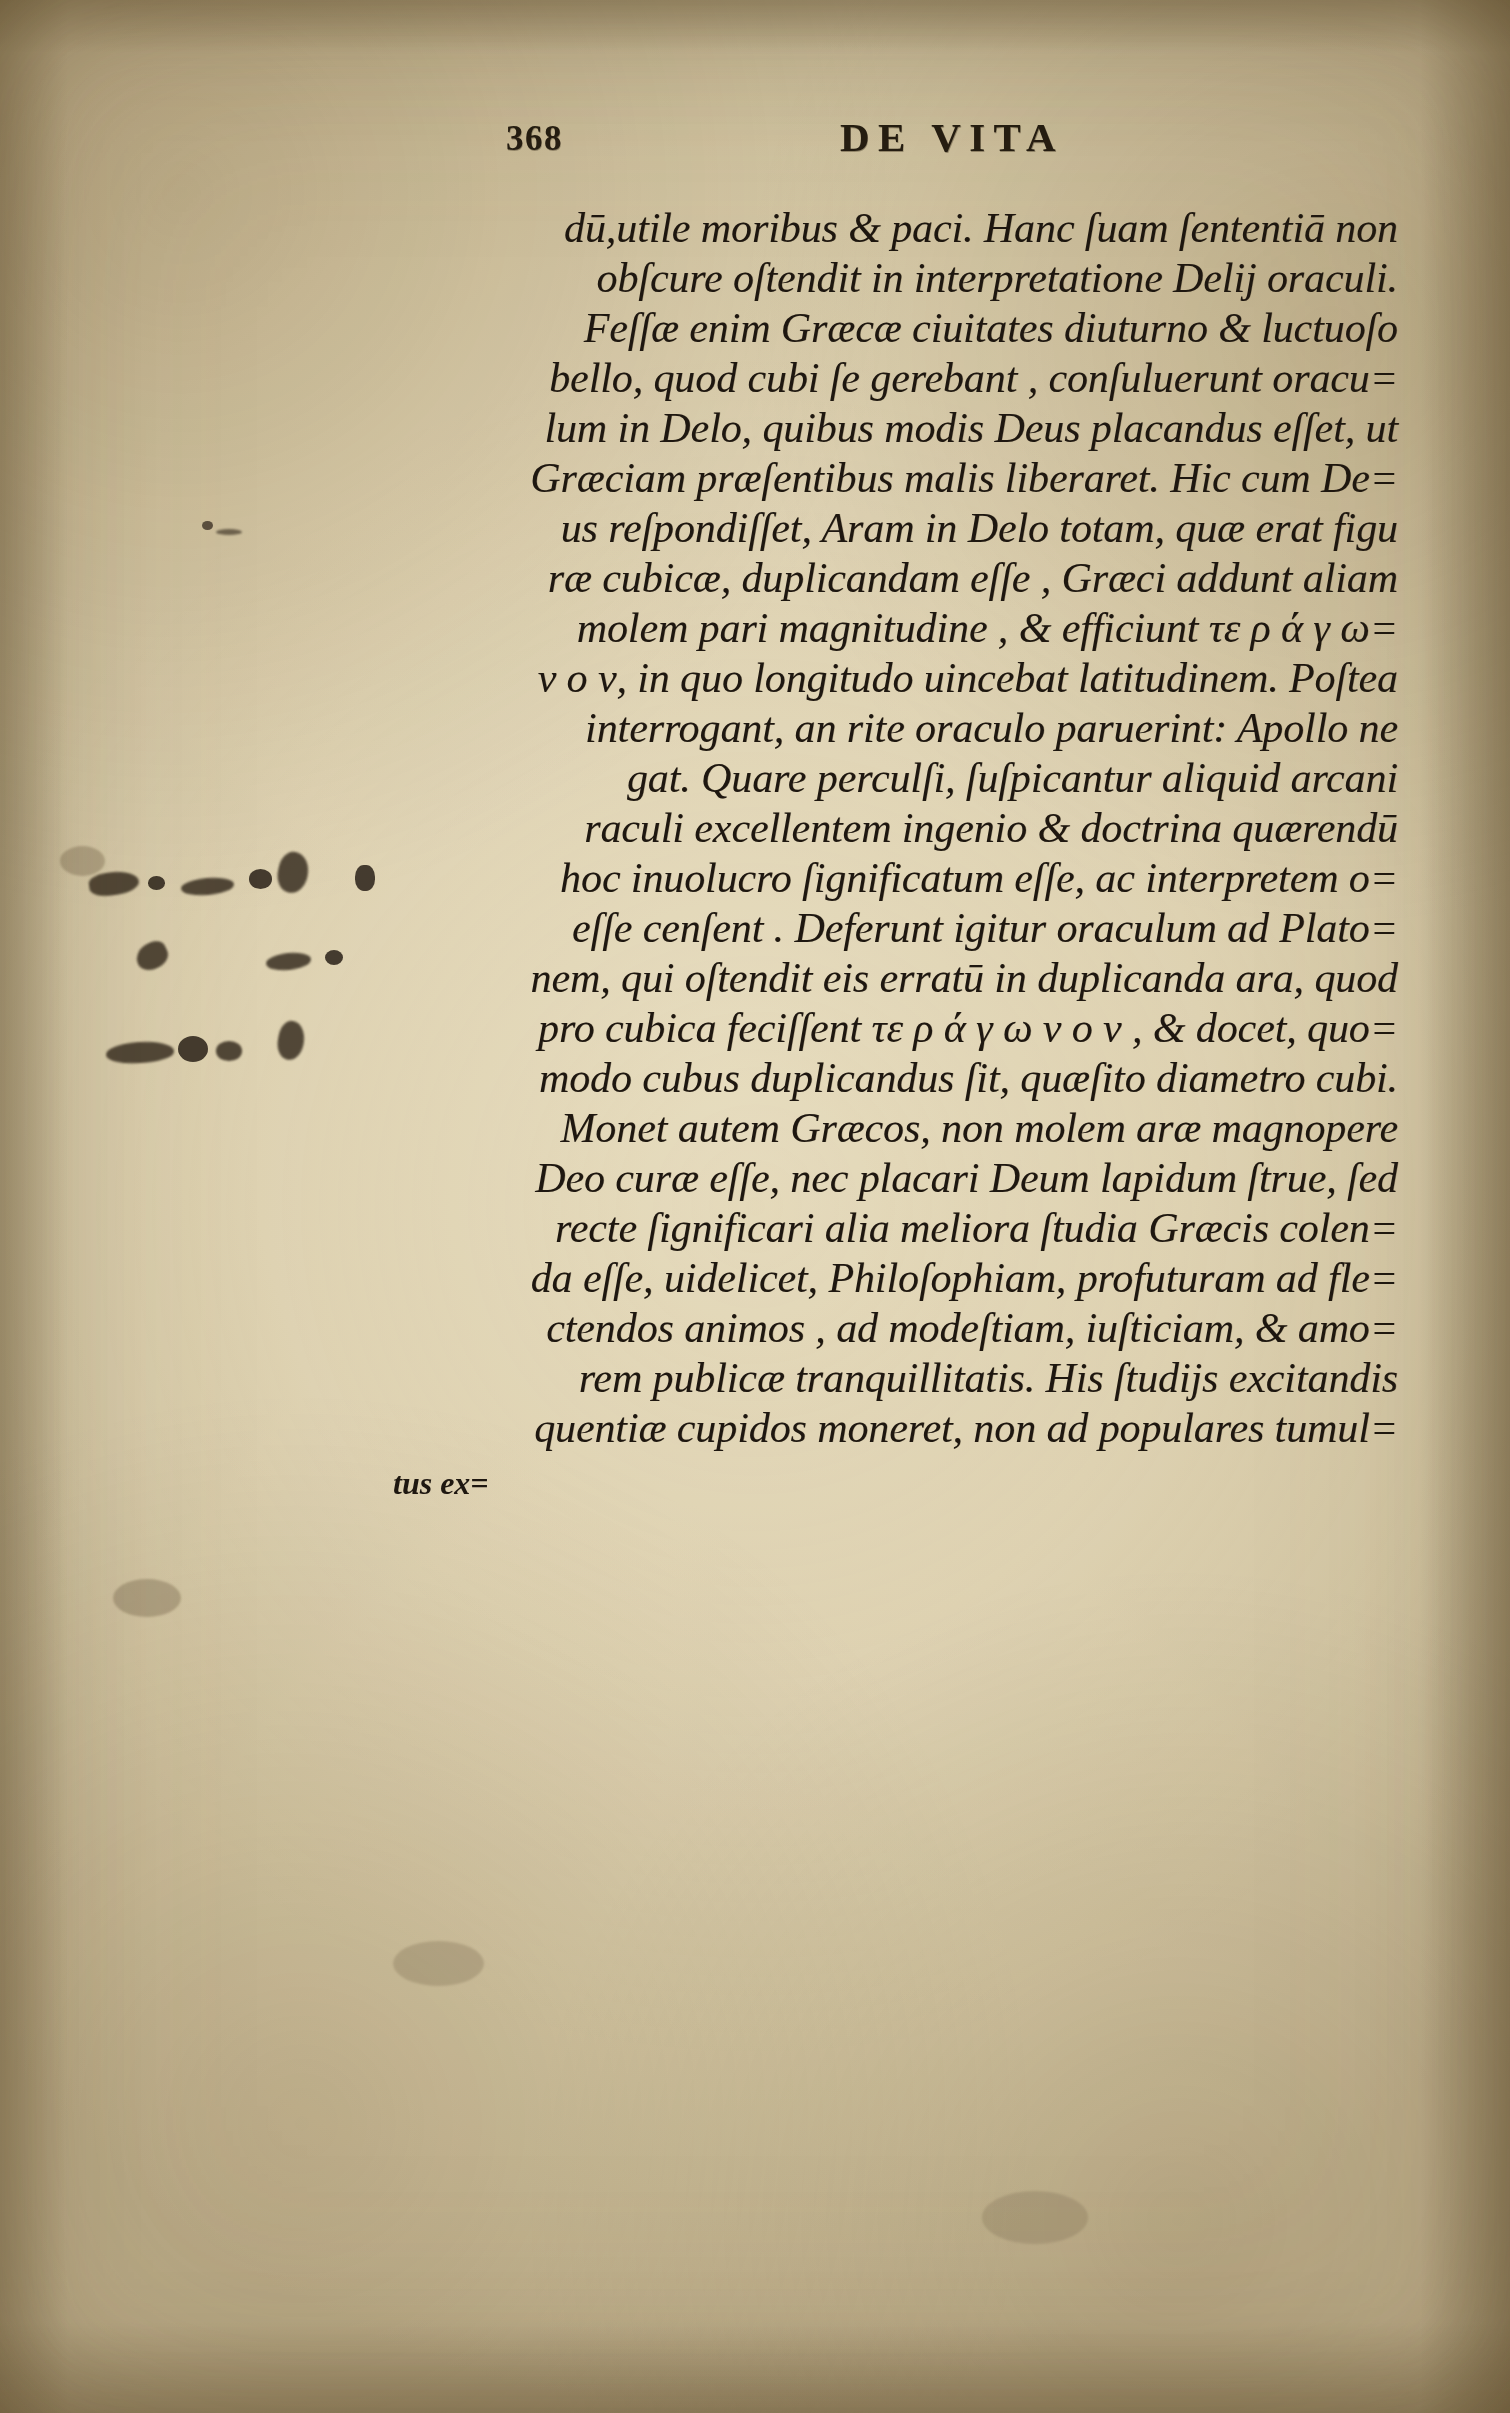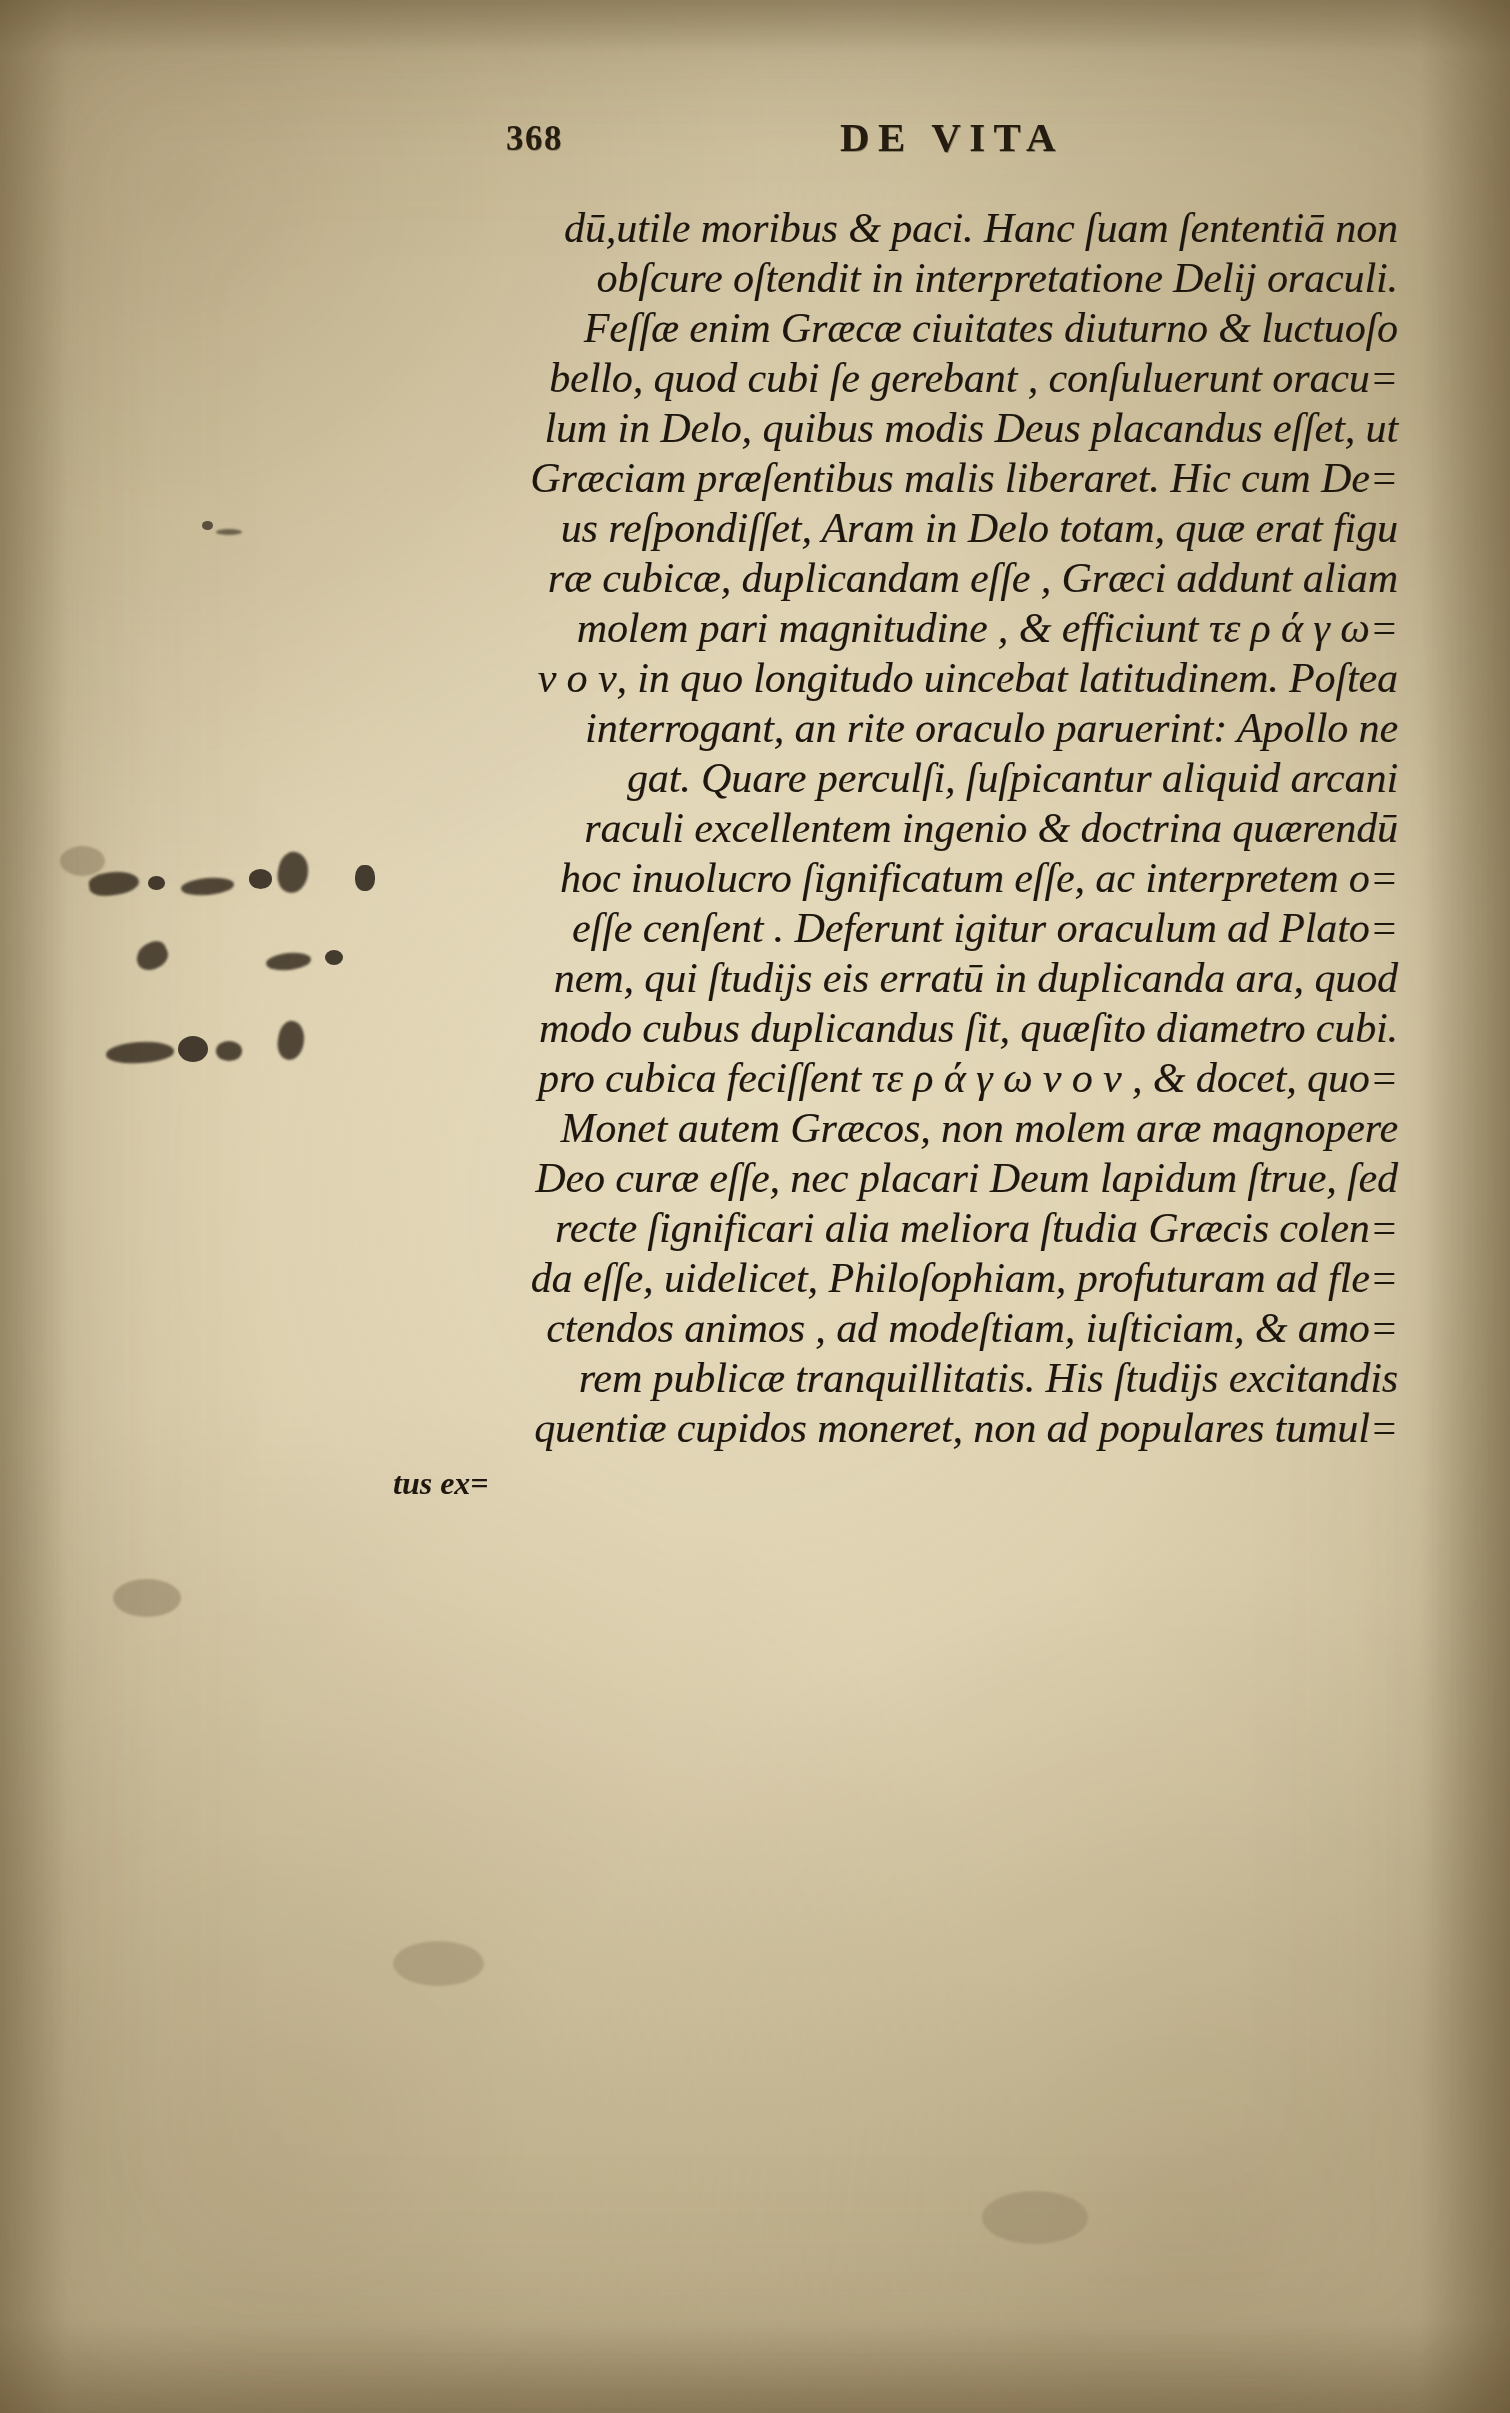--- a/index.html
+++ b/index.html
@@ -192,23 +192,23 @@
       <span class="ln">Græciam præſentibus malis liberaret. Hic cum De=</span>
       <span class="ln">us reſpondiſſet, Aram in Delo totam, quæ erat figu</span>
       <span class="ln">ræ cubicæ, duplicandam eſſe , Græci addunt aliam</span>
       <span class="ln">molem pari magnitudine , &amp; efficiunt τε ρ ά γ ω=</span>
       <span class="ln">ν ο ν, in quo longitudo uincebat latitudinem. Poſtea</span>
       <span class="ln">interrogant, an rite oraculo paruerint: Apollo ne</span>
       <span class="ln">gat.  Quare perculſi, ſuſpicantur aliquid arcani</span>
       <span class="ln">raculi excellentem ingenio &amp; doctrina quærendū</span>
       <span class="ln">hoc inuolucro ſignificatum eſſe, ac interpretem o=</span>
       <span class="ln">eſſe cenſent .  Deferunt igitur oraculum ad Plato=</span>
-      <span class="ln">nem, qui ſtudijs eis erratū in duplicanda ara, quod</span>
+      <span class="ln">nem, qui oſtendit eis erratū in duplicanda ara, quod</span>
+      <span class="ln">pro cubica feciſſent τε ρ ά γ ω ν ο ν ,  &amp; docet, quo=</span>
       <span class="ln">modo cubus duplicandus ſit, quæſito diametro cubi.</span>
-      <span class="ln">pro cubica feciſſent τε ρ ά γ ω ν ο ν ,  &amp; docet, quo=</span>
       <span class="ln">Monet autem Græcos, non molem aræ magnopere</span>
       <span class="ln">Deo curæ eſſe, nec placari Deum lapidum ſtrue, ſed</span>
       <span class="ln">recte ſignificari alia meliora ſtudia Græcis colen=</span>
       <span class="ln">da eſſe, uidelicet, Philoſophiam, profuturam ad fle=</span>
       <span class="ln">ctendos animos , ad modeſtiam, iuſticiam, &amp; amo=</span>
       <span class="ln">rem publicæ tranquillitatis.  His ſtudijs excitandis</span>
       <span class="ln">quentiæ cupidos moneret, non ad populares tumul=</span>
     </div>
 
     <div class="catchword">tus ex=</div>

